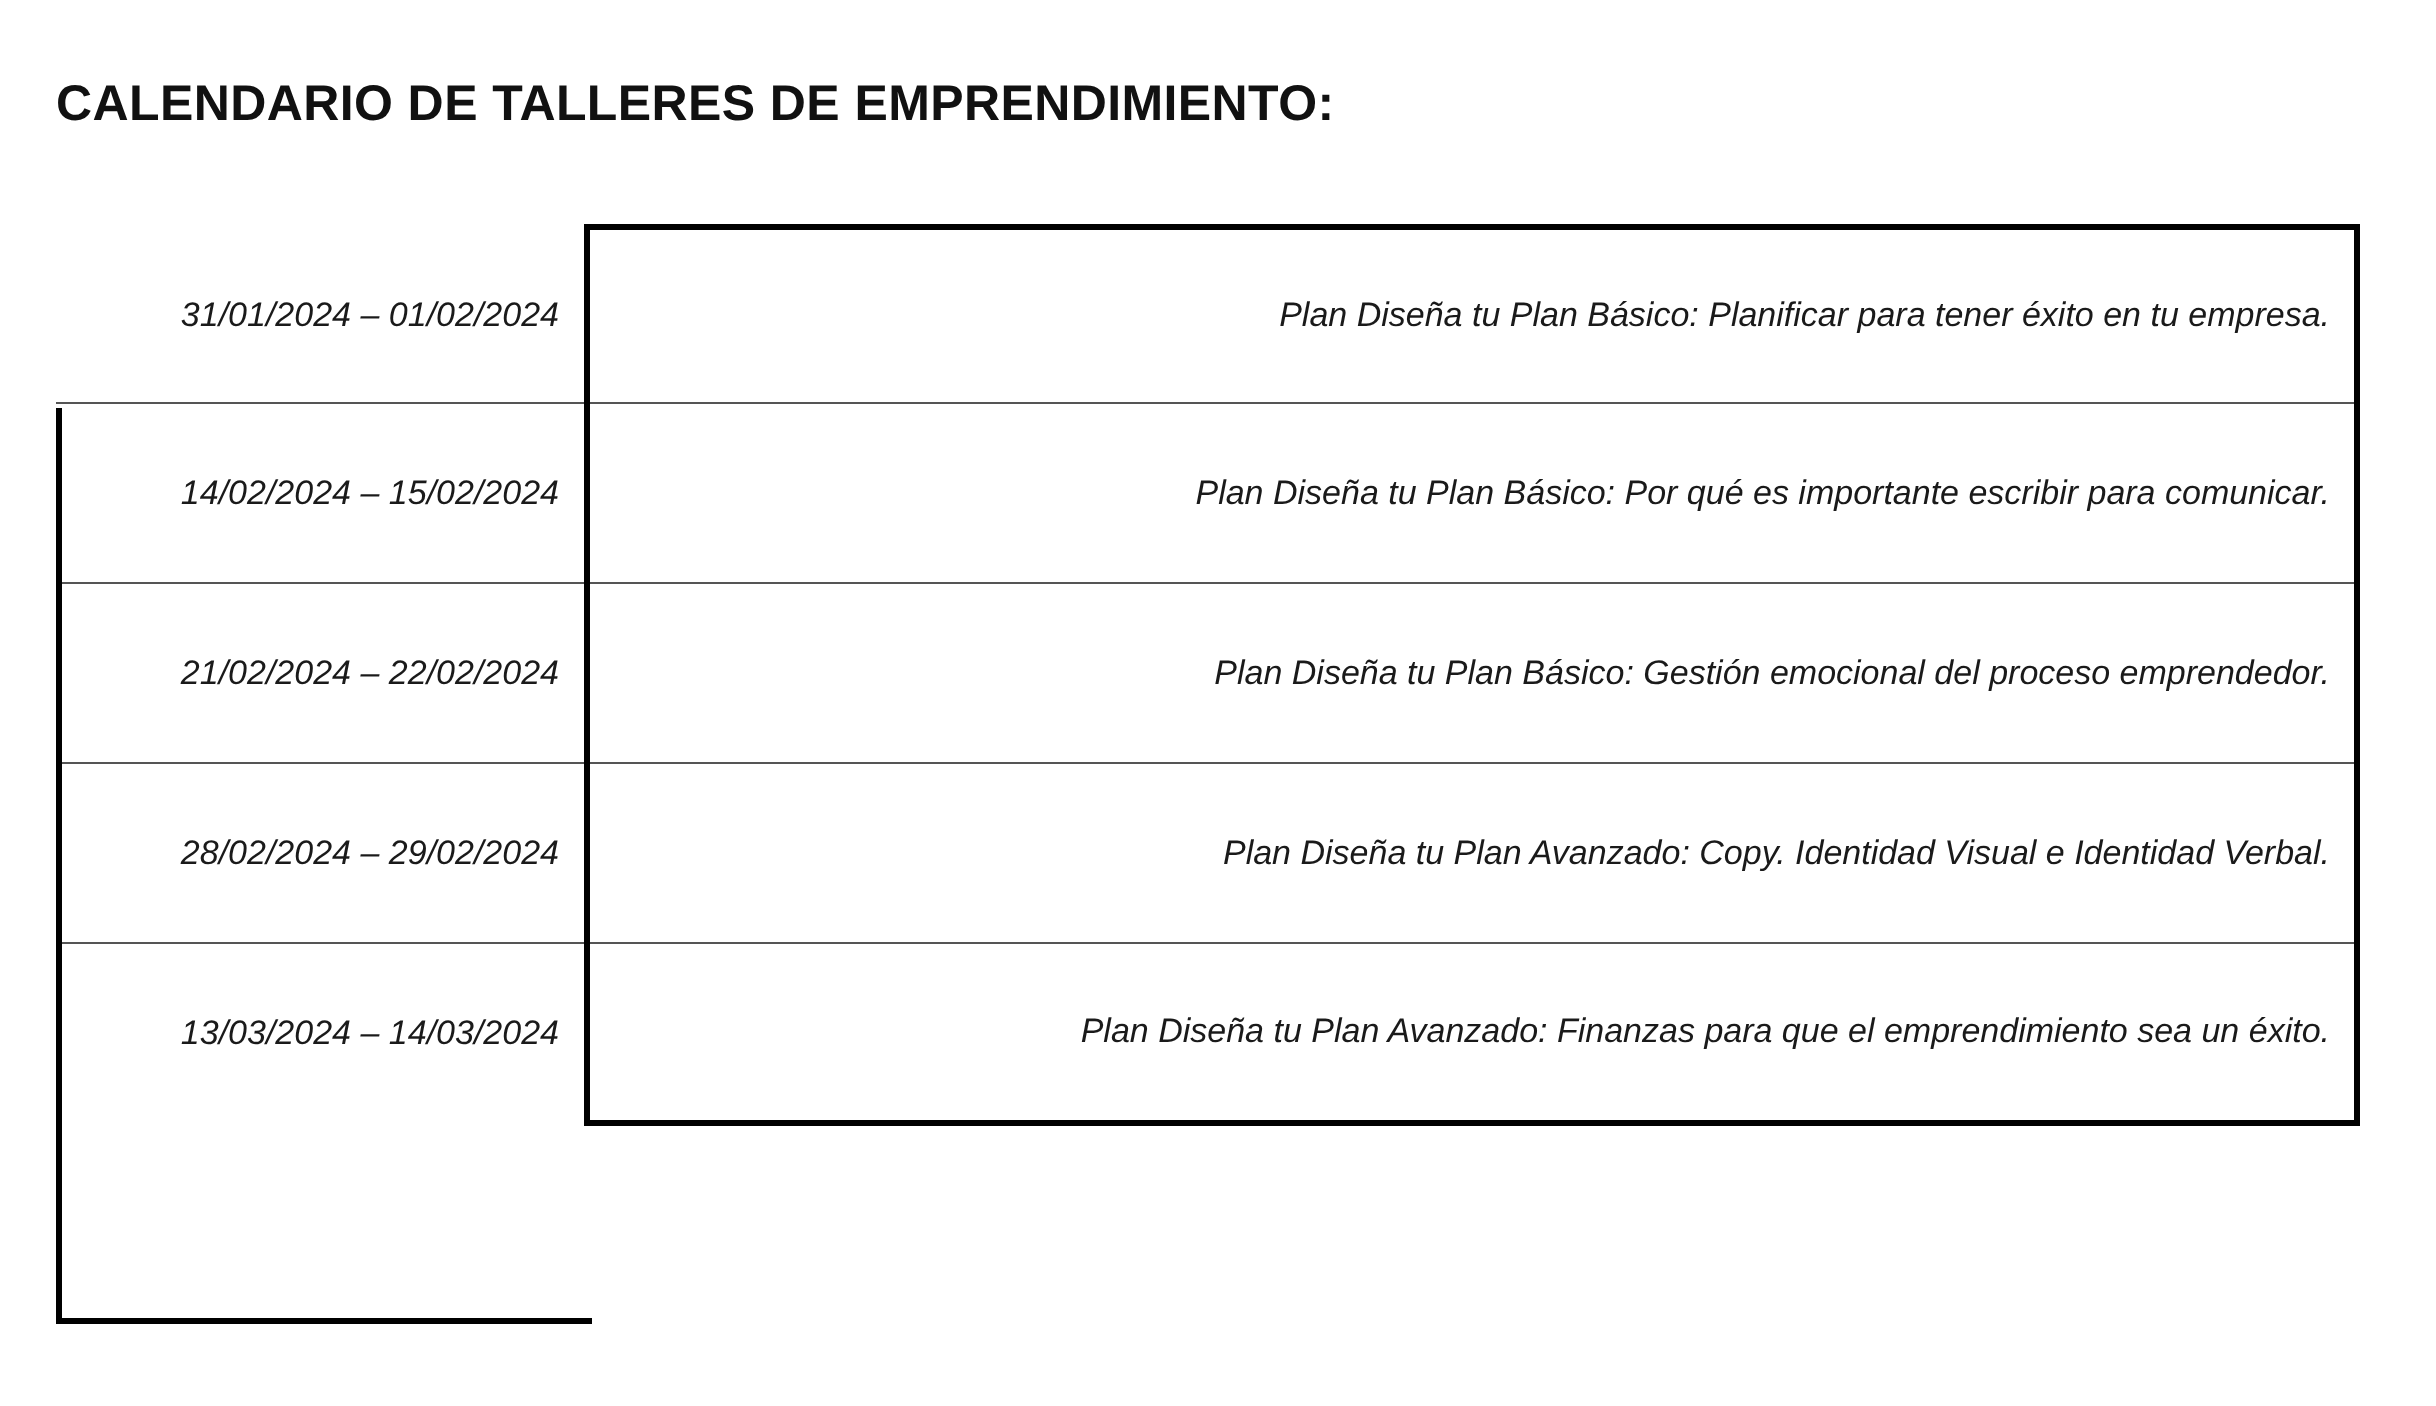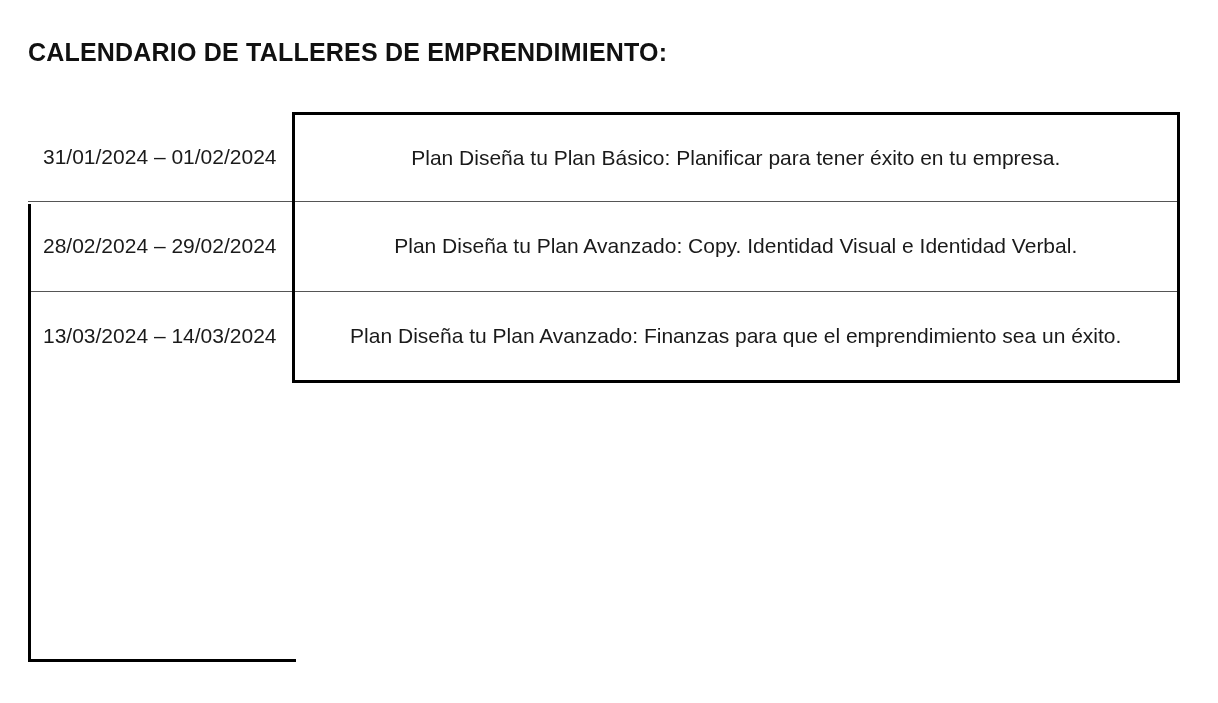--- a/index.html
+++ b/index.html
@@ -33,26 +33,27 @@
   .schedule-table {
     position: absolute;
     left: 28px;
     top: 112px;
     width: 1152px;
     border-collapse: collapse;
     table-layout: fixed;
   }
   .schedule-table td {
     vertical-align: middle;
-    text-align: center;
-    font-size: 21px;
+    text-align: right;
+    font-size: 17px;
     line-height: 1.38;
     color: #1a1a1a;
     padding: 10px 12px;
     box-sizing: border-box;
+    font-style: italic;
   }
   .cell-date {
     width: 265px;
     border-right: 3px solid #000000;
     border-bottom: 1px solid #555555;
     padding-left: 4px;
     padding-right: 4px;
   }
   .cell-desc {
     border-right: 3px solid #000000;
@@ -103,20 +104,28 @@
 
   <div class="doc-title">CALENDARIO DE TALLERES DE EMPRENDIMIENTO:</div>
 
   <table class="schedule-table">
     <tbody>
       <tr class="row-h1">
         <td class="cell-date">31/01/2024 – 01/02/2024</td>
         <td class="cell-desc">Plan Diseña tu Plan Básico: Planificar para tener éxito en tu empresa.</td>
       </tr>
       <tr class="row-h2">
+        <td class="cell-date">14/02/2024 – 15/02/2024</td>
+        <td class="cell-desc">Plan Diseña tu Plan Básico: Por qué es importante escribir para comunicar.</td>
+      </tr>
+      <tr class="row-h2">
+        <td class="cell-date">21/02/2024 – 22/02/2024</td>
+        <td class="cell-desc">Plan Diseña tu Plan Básico: Gestión emocional del proceso emprendedor.</td>
+      </tr>
+      <tr class="row-h2">
         <td class="cell-date">28/02/2024 – 29/02/2024</td>
         <td class="cell-desc">Plan Diseña tu Plan Avanzado: Copy. Identidad Visual e Identidad Verbal.</td>
       </tr>
       <tr class="row-h2">
         <td class="cell-date">13/03/2024 – 14/03/2024</td>
         <td class="cell-desc">Plan Diseña tu Plan Avanzado: Finanzas para que el emprendimiento sea un éxito.</td>
       </tr>
     </tbody>
   </table>
 

